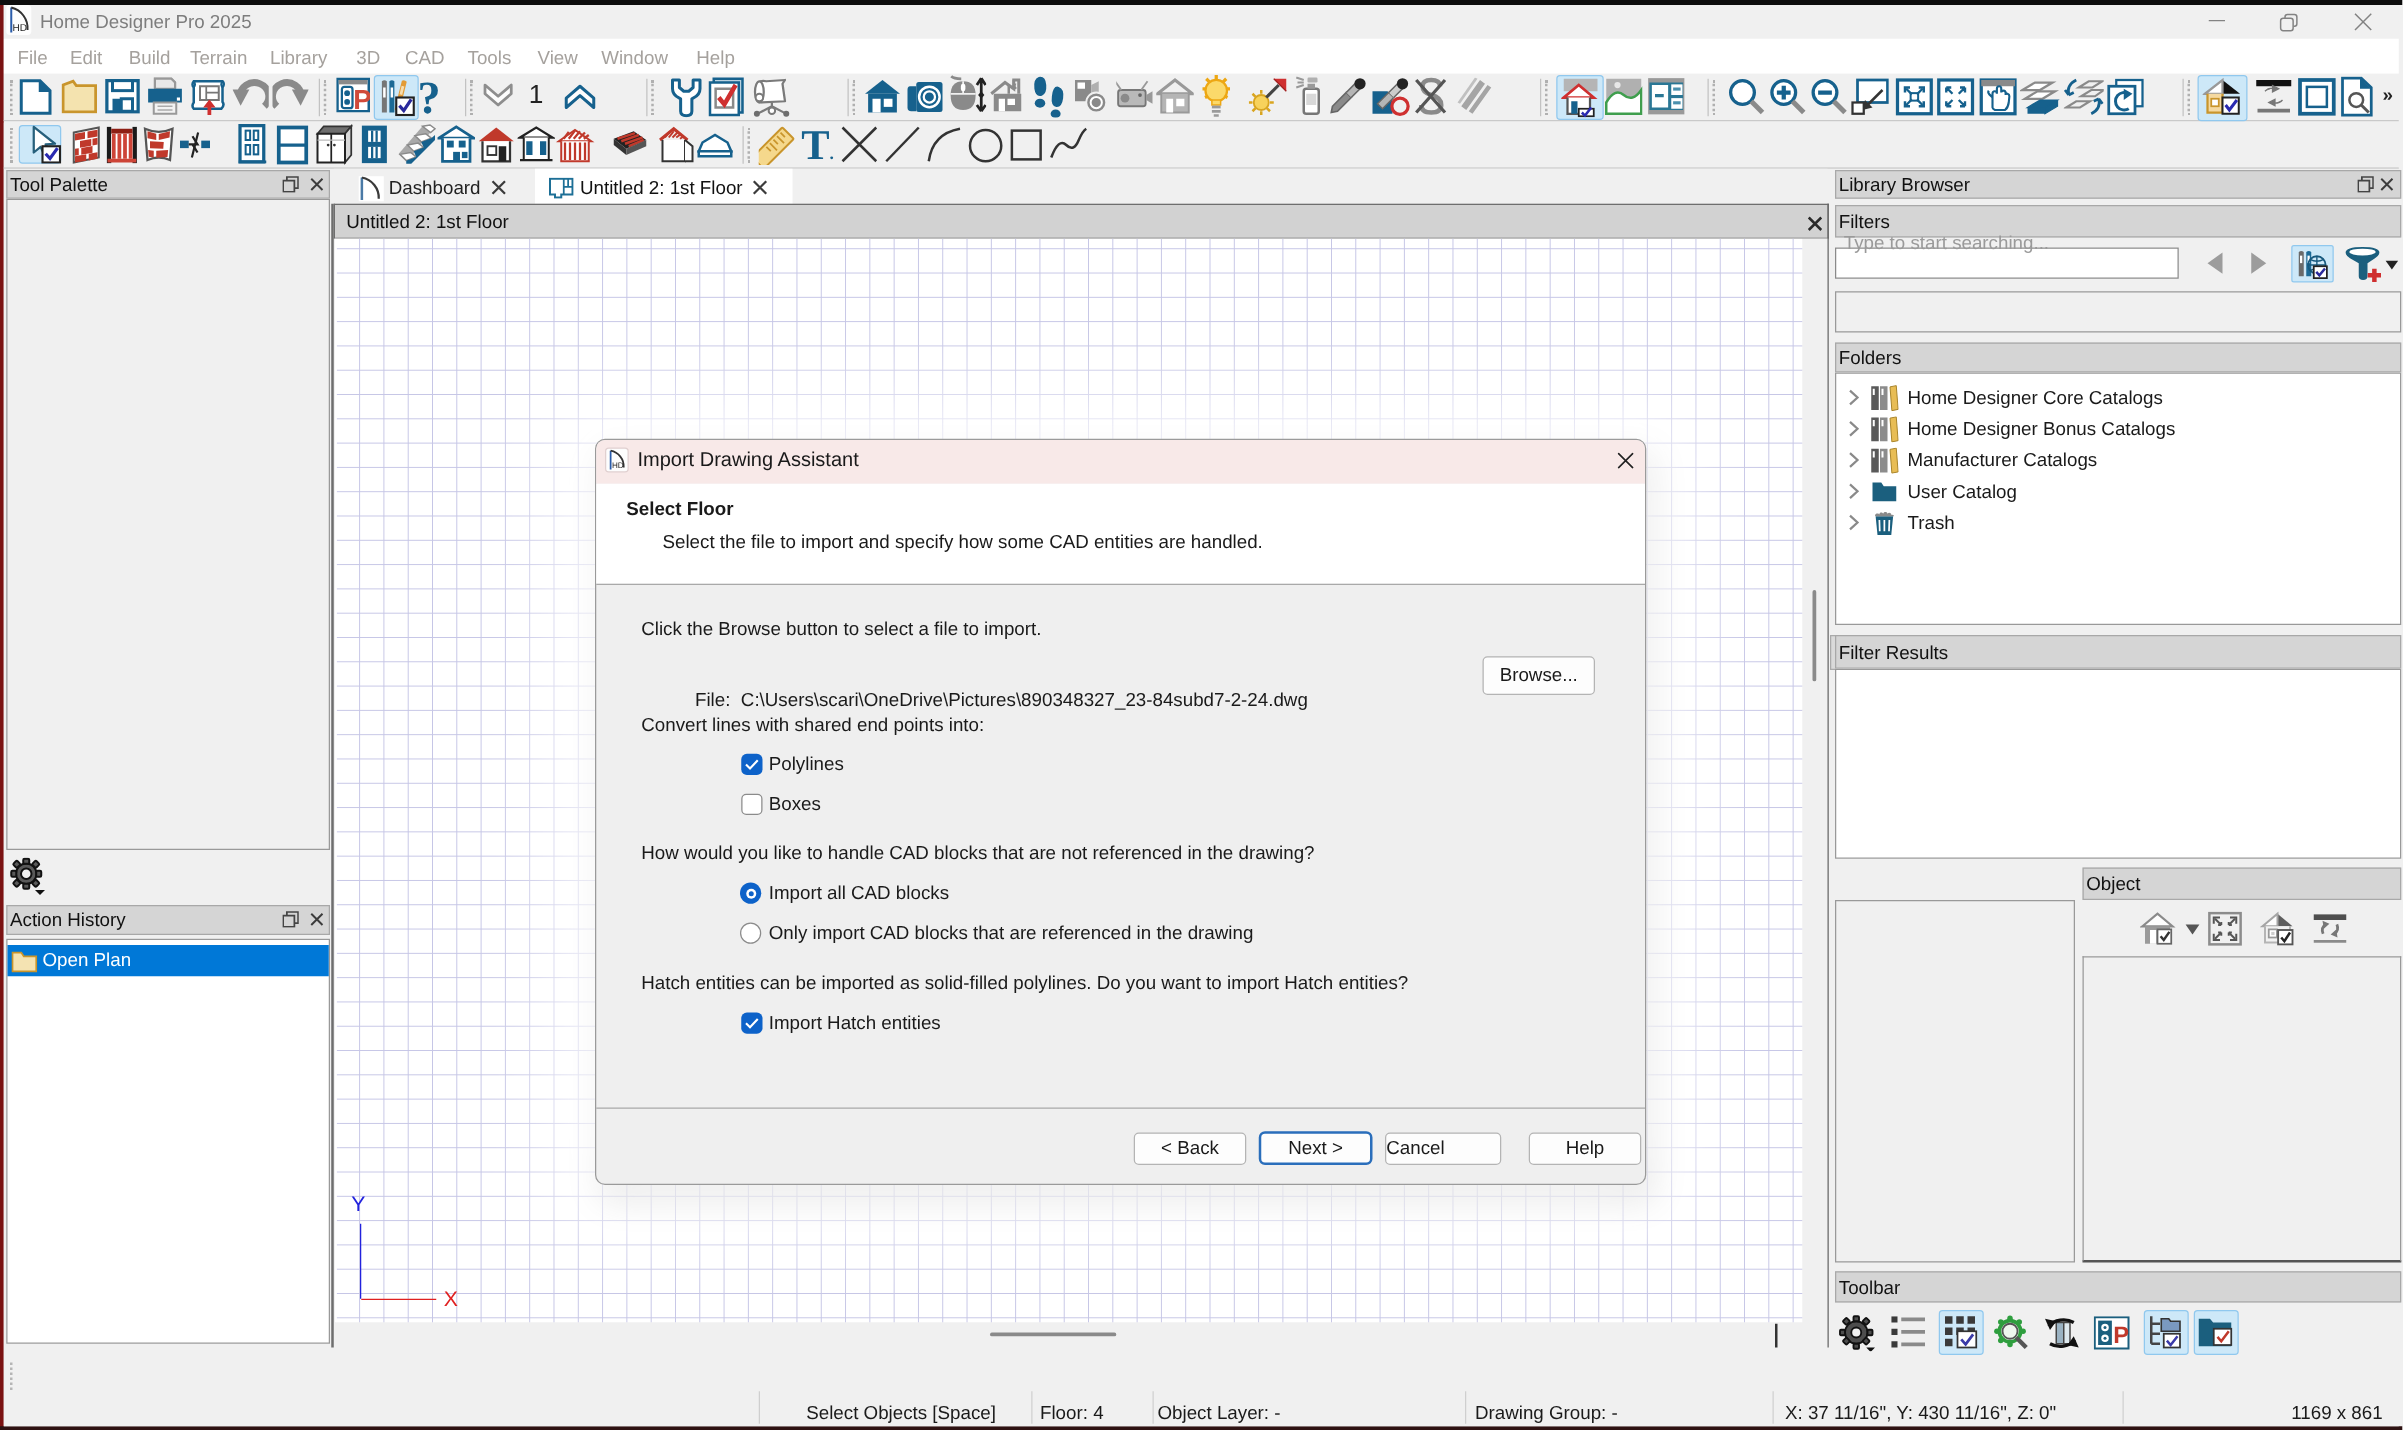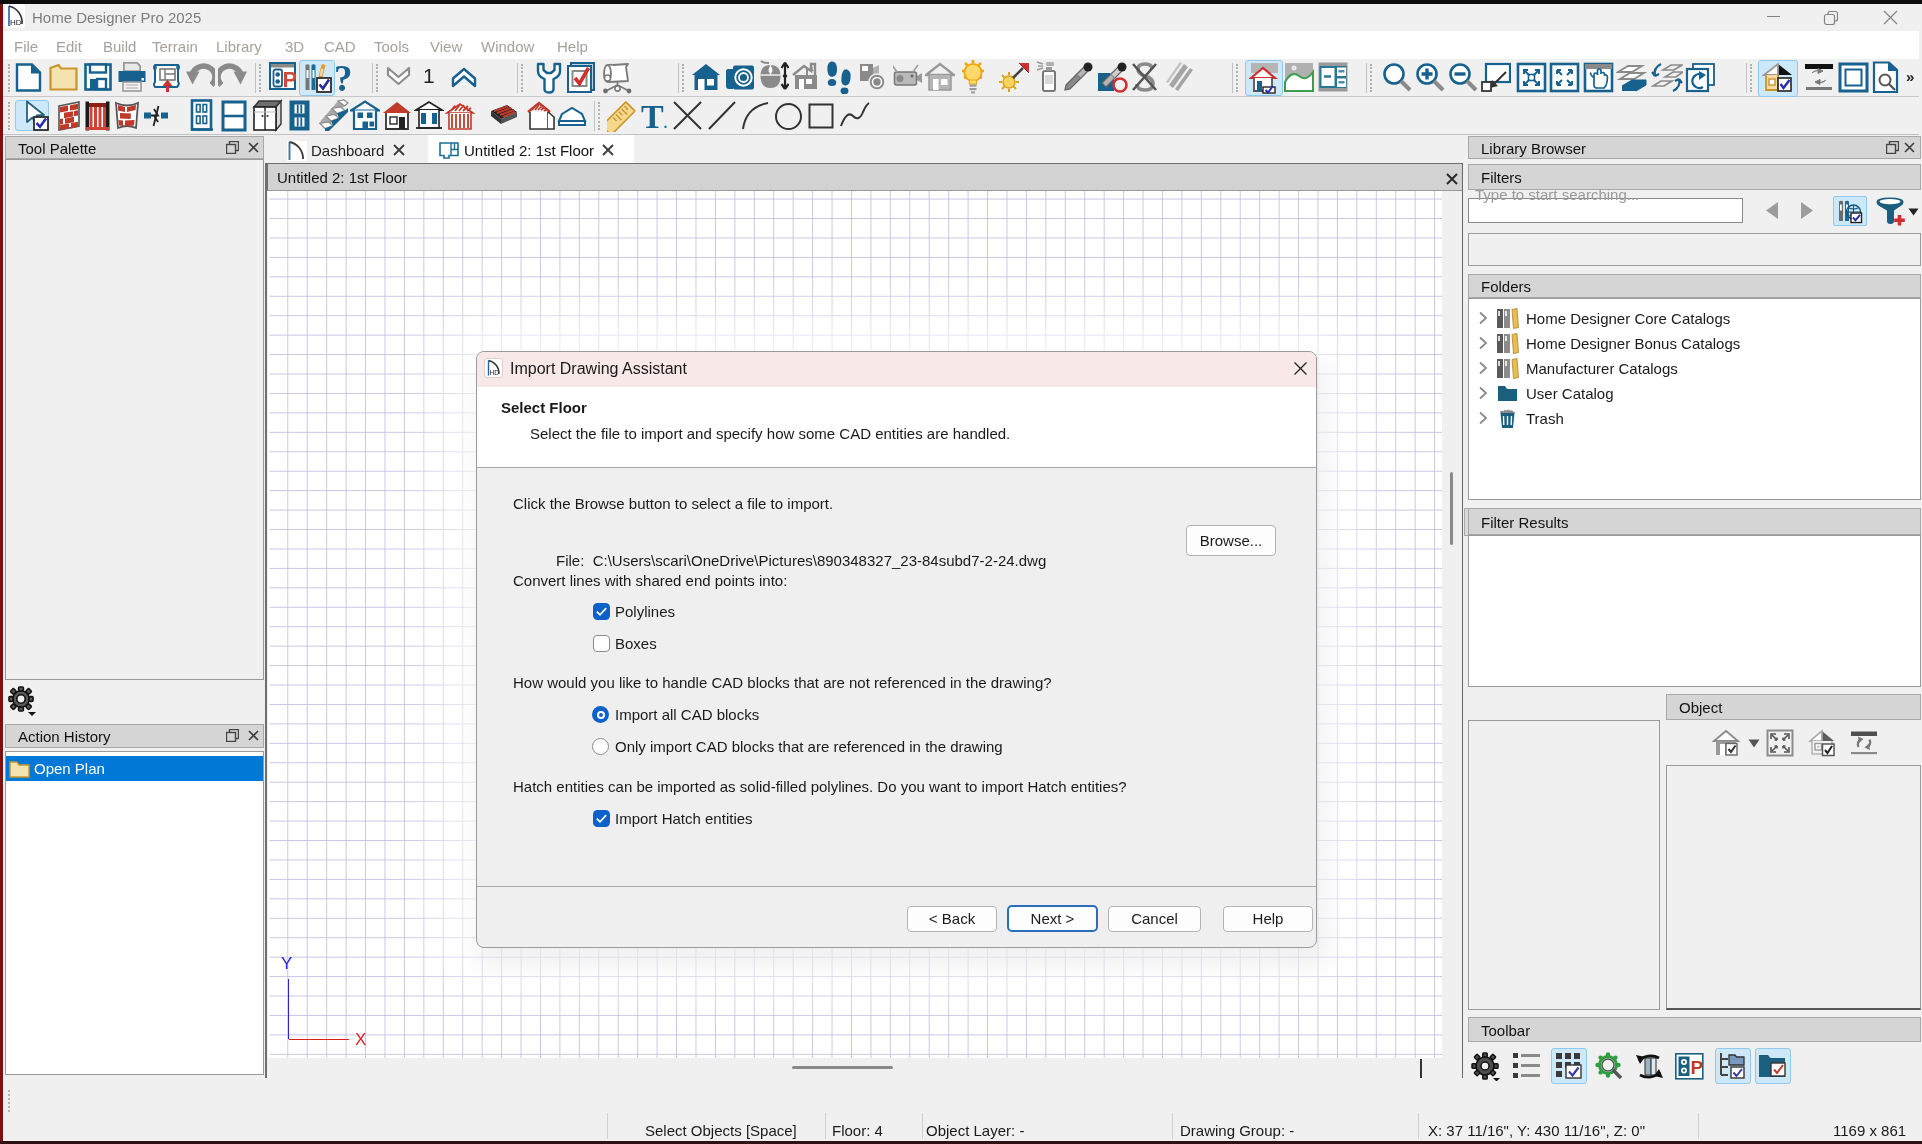--- a/index.html
+++ b/index.html
@@ -1,19 +1,19 @@
 <!DOCTYPE html>
 <html><head>
 <meta charset="utf-8">
 <style>
 *{margin:0;padding:0;box-sizing:border-box}
 html,body{width:1922px;height:1144px;overflow:hidden}
 body{font-family:"Liberation Sans",sans-serif;background:#f0f0f0;position:relative;font-size:15px;color:#1a1a1a}
 .abs{position:absolute}
-.hdr{background:#d5d5d5;border:1px solid #a8a8a8;color:#111;line-height:23px;padding-left:12px}
+.hdr{background:#d5d5d5;border:1px solid #a8a8a8;color:#111;line-height:23px;padding-left:2px}
 .panelbox{border:1px solid #999}
 svg{display:block}
 .flyout:after{content:"";position:absolute;right:-2px;bottom:-2px;border-left:6px solid transparent;border-bottom:6px solid #222}
 </style>
 </head>
 <body>
 
 <div class="abs" style="left:0;top:0;width:1922px;height:4px;background:#0d0d0d"></div>
 <div class="abs" style="left:0;top:4px;width:3px;height:1140px;background:#7a1212"></div>
 <div class="abs" style="left:0;top:1141px;width:1922px;height:3px;background:#2e1212"></div>
@@ -877,21 +877,21 @@
 <div class="abs" style="left:513px;top:778px">Hatch entities can be imported as solid-filled polylines. Do you want to import Hatch entities?</div>
 <div class="abs" style="left:593px;top:810px;width:17px;height:17px;background:#0d62c9;border-radius:4.5px">
 <svg width="17" height="17" viewBox="0 0 17 17">
       <path d="M3.8 8.6 L7 11.8 L13.2 5.2" fill="none" stroke="#fff" stroke-width="1.7"></path>
     </svg>
   </div>
 <div class="abs" style="left:615px;top:810px">Import Hatch entities</div>
 <div class="abs" style="left:477px;top:886px;width:839px;height:1px;background:#a9a9a9"></div>
 <div class="abs" style="left:907px;top:906px;width:90px;height:26px;background:#fdfdfd;border:1px solid #b4b4b4;border-radius:4px;text-align:center;line-height:24px">&lt; Back</div>
 <div class="abs" style="left:1007px;top:905px;width:91px;height:27px;background:#fdfdfd;border:2px solid #2a6ebb;border-radius:5px;text-align:center;line-height:23px">Next &gt;</div>
-<div class="abs" style="left:1108px;top:906px;width:93px;height:26px;background:#fdfdfd;border:1px solid #b4b4b4;border-radius:4px;text-align:center;line-height:24px">Cancel</div>
+<div class="abs" style="left:1108px;top:906px;width:93px;height:26px;background:#fdfdfd;border:1px solid #b4b4b4;border-radius:4px;line-height:24px">Cancel</div>
 <div class="abs" style="left:1223px;top:906px;width:90px;height:26px;background:#fdfdfd;border:1px solid #b4b4b4;border-radius:4px;text-align:center;line-height:24px">Help</div>
 
 <div class="abs" style="left:8px;top:1090px;width:2px;height:22px;border-left:2px dotted #b5b5b5"></div>
 <div class="abs" style="left:607px;top:1113px;width:1px;height:26px;background:#cfcfcf"></div>
 <div class="abs" style="left:825px;top:1113px;width:1px;height:26px;background:#cfcfcf"></div>
 <div class="abs" style="left:922px;top:1113px;width:1px;height:26px;background:#cfcfcf"></div>
 <div class="abs" style="left:1172px;top:1113px;width:1px;height:26px;background:#cfcfcf"></div>
 <div class="abs" style="left:1418px;top:1113px;width:1px;height:26px;background:#cfcfcf"></div>
 <div class="abs" style="left:1698px;top:1113px;width:1px;height:26px;background:#cfcfcf"></div>
 <div class="abs" style="left:645px;top:1122px">Select Objects [Space]</div>

